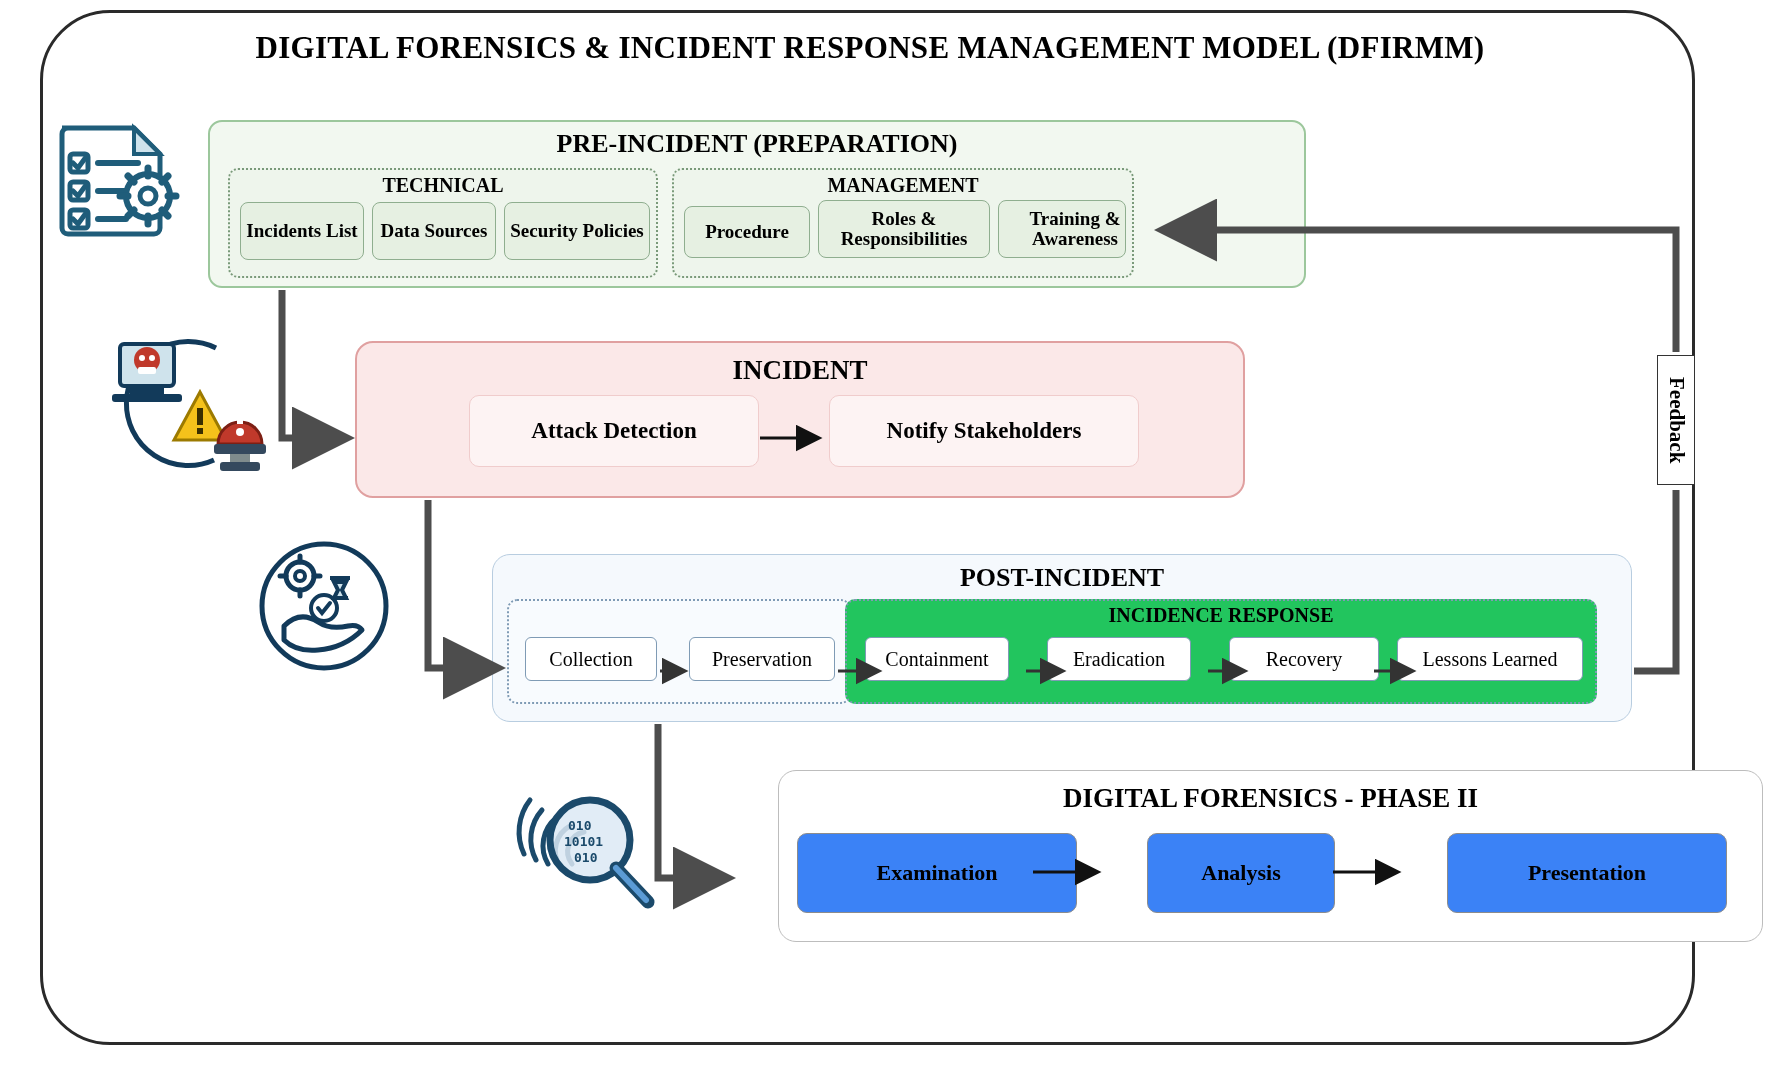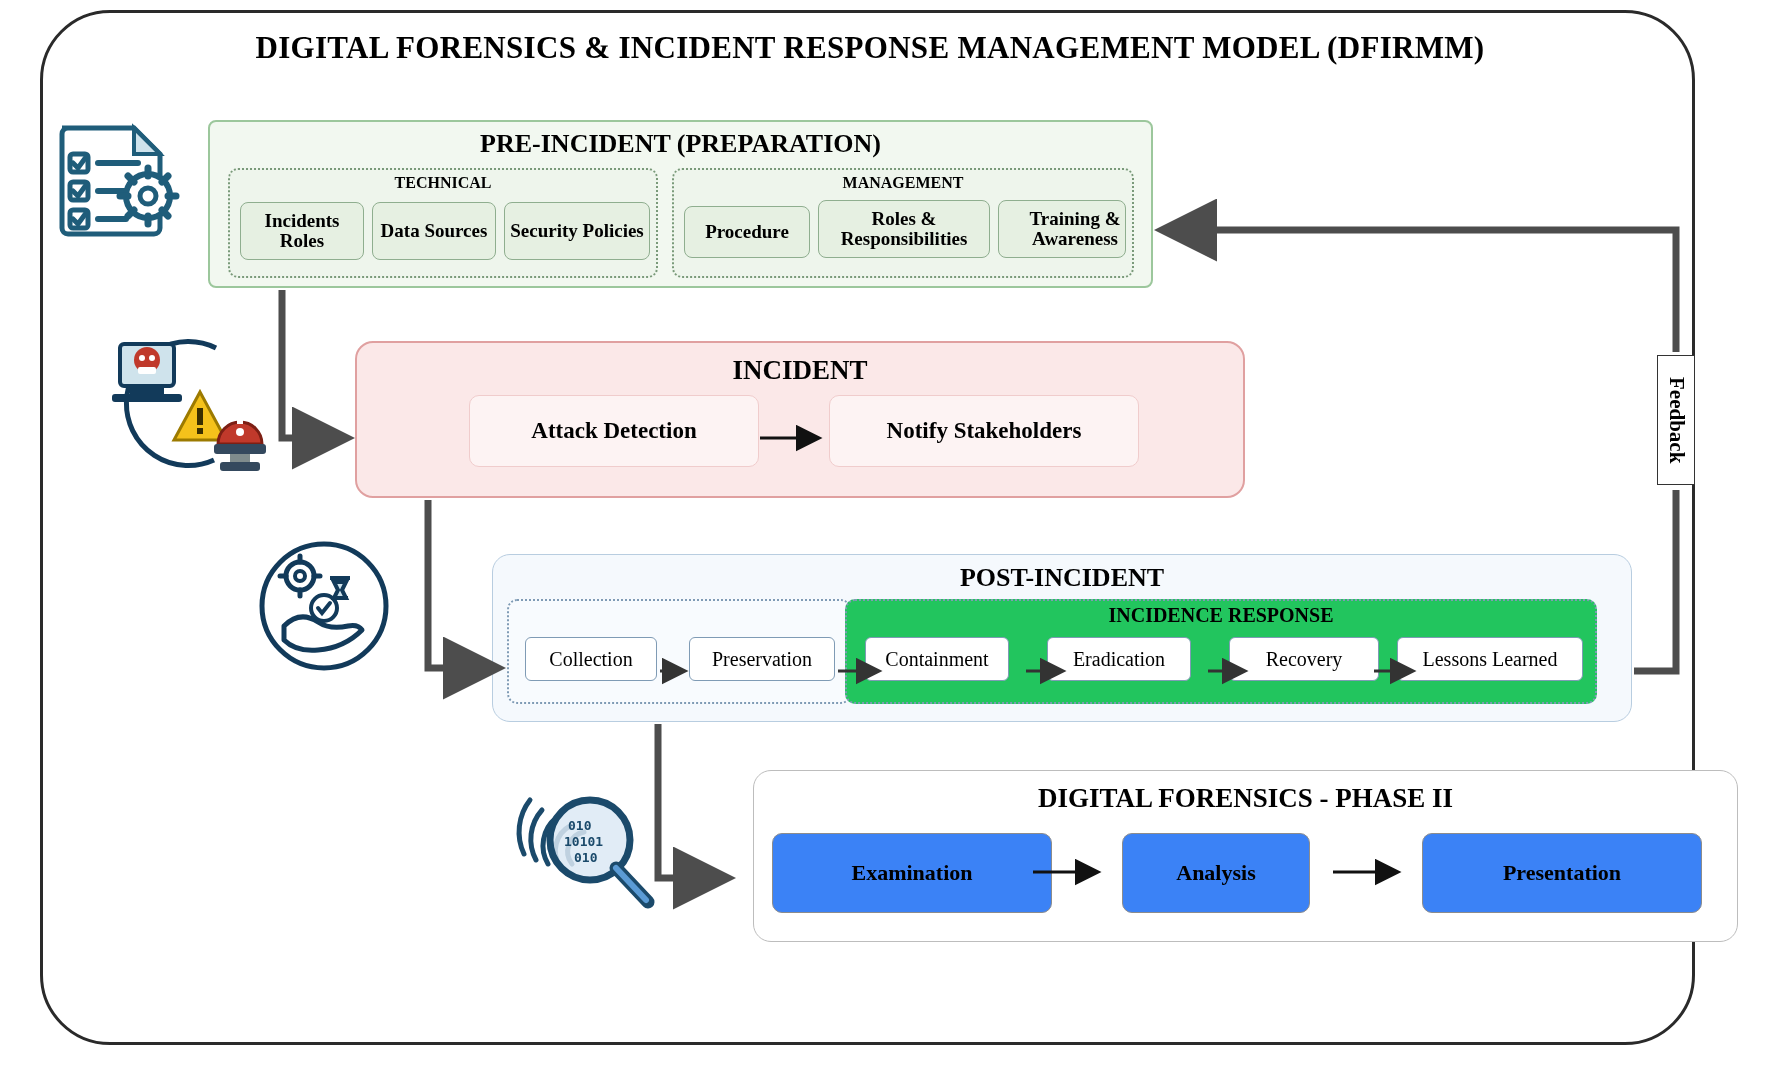--- a/index.html
+++ b/index.html
@@ -52,41 +52,41 @@
   .group-title {
     text-align: center;
     font-weight: bold;
     color: #000;
   }
 
   
   .pre-incident {
     left: 208px;
     top: 120px;
-    width: 945px;
+    width: 1098px;
     height: 168px;
     border: 2px solid #9cc79c;
-    border-radius: 8px;
+    border-radius: 14px;
     background: #f2f8f0;
   }
   .pre-incident > .group-title {
     font-size: 26px;
     margin-top: 7px;
   }
   .sub-dotted {
     position: absolute;
     box-sizing: border-box;
     border: 2px dotted #7a9a7a;
     border-radius: 10px;
     background: #eef5ec;
   }
   .sub-title {
     text-align: center;
     font-weight: bold;
-    font-size: 16px;
+    font-size: 20px;
     color: #000;
     margin-top: 4px;
   }
   .tech-sub { left: 18px; top: 46px; width: 430px; height: 110px; }
   .mgmt-sub { left: 462px; top: 46px; width: 462px; height: 110px; }
 
   .chip {
     position: absolute;
     box-sizing: border-box;
     border: 1.5px solid #8fae8f;
@@ -182,21 +182,21 @@
     display: flex;
     align-items: center;
     justify-content: center;
     text-align: center;
     font-size: 20px;
     color: #000;
   }
 
   
   .df2 {
-    left: 753px;
+    left: 778px;
     top: 770px;
     width: 985px;
     height: 172px;
     border: 1.5px solid #bdbdbd;
     border-radius: 18px;
     background: #ffffff;
   }
   .df2 > .group-title {
     font-size: 27px;
     margin-top: 12px;
@@ -365,21 +365,21 @@
       <line x1="104" y1="100" x2="136" y2="134" stroke="#1b4a6b" stroke-width="13" stroke-linecap="round"></line>
       <line x1="104" y1="100" x2="134" y2="132" stroke="#5b9bd5" stroke-width="6" stroke-linecap="round"></line>
     </svg>
   </div>
 
   <div class="group pre-incident">
     <div class="group-title">PRE-INCIDENT (PREPARATION)</div>
 
     <div class="sub-dotted tech-sub">
       <div class="sub-title">TECHNICAL</div>
-      <div class="chip" style="left:10px; top:32px; width:124px; height:58px;">Incidents Roles</div>
+      <div class="chip" style="left:10px; top:32px; width:124px; height:58px;">Incidents List</div>
       <div class="chip" style="left:142px; top:32px; width:124px; height:58px;">Data Sources</div>
       <div class="chip" style="left:274px; top:32px; width:146px; height:58px;">Security Policies</div>
     </div>
 
     <div class="sub-dotted mgmt-sub">
       <div class="sub-title">MANAGEMENT</div>
       <div class="chip" style="left:10px; top:36px; width:126px; height:52px;">Procedure</div>
       <div class="chip" style="left:144px; top:30px; width:172px; height:58px;">Roles &amp; Responsibilities</div>
       <div class="chip" style="left:324px; top:30px; width:128px; height:58px;padding-left:26px;">Training &amp; Awareness</div>
     </div>

